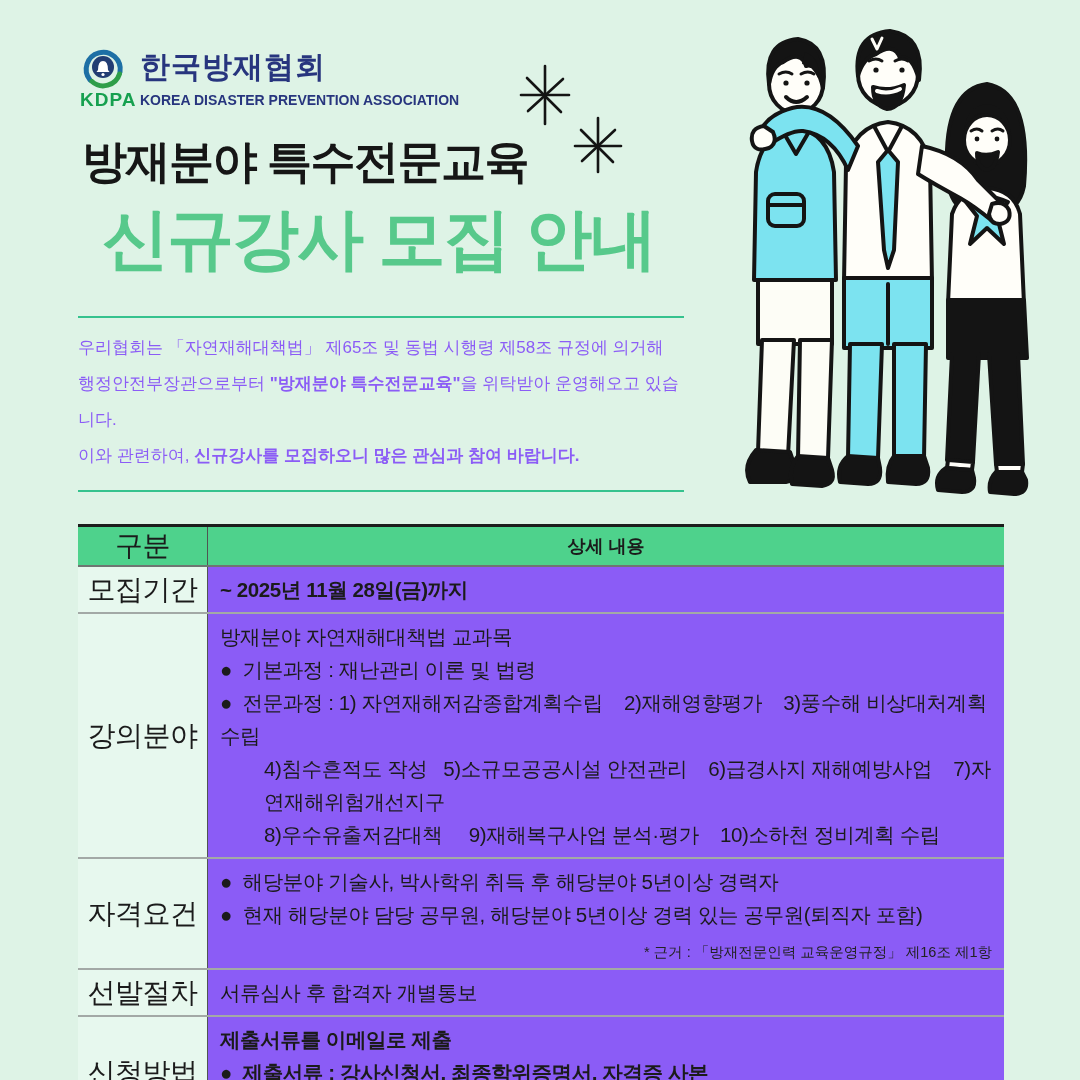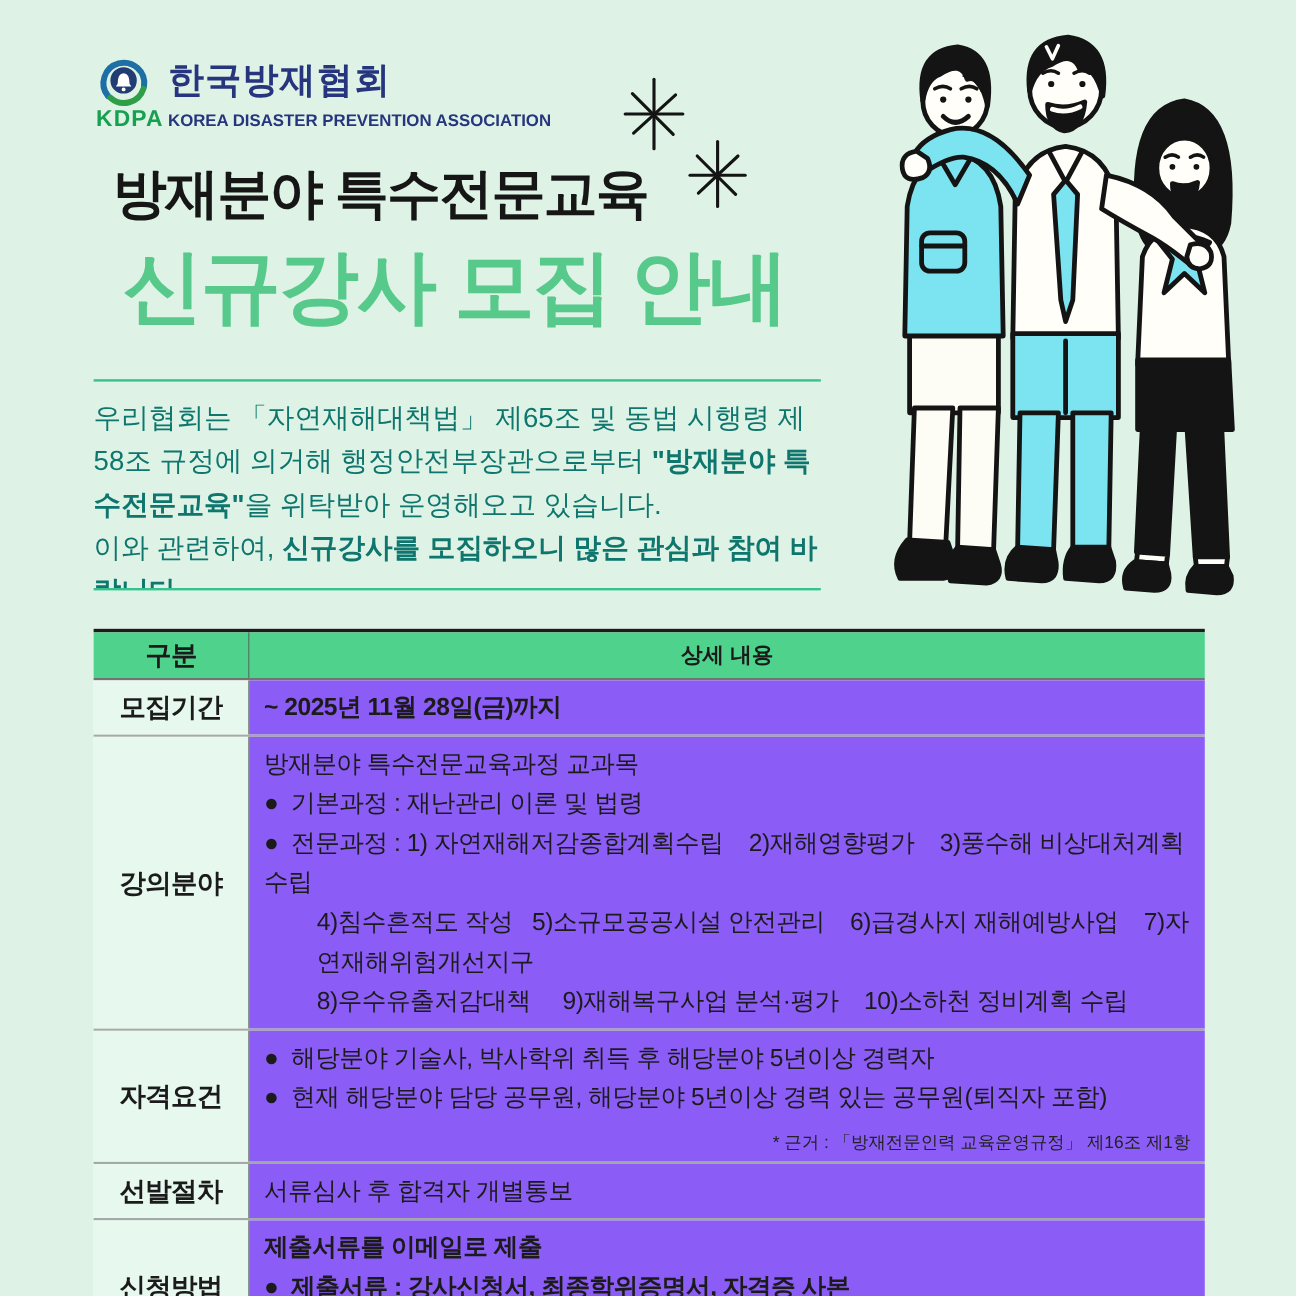--- a/index.html
+++ b/index.html
@@ -17,53 +17,53 @@
     display:grid; grid-template-columns:50px auto; grid-template-rows:46px 16px;
     column-gap:10px; row-gap:2px; align-items:center;
   }
   .logo-icon { grid-row:1; grid-column:1; width:46px; height:46px; }
   .logo-ko { grid-row:1; grid-column:2; font-size:30px; font-weight:800; color:#27357e; letter-spacing:1px; }
   .logo-kdpa { grid-row:2; grid-column:1; font-size:19px; font-weight:800; color:#16a04f; text-align:left; letter-spacing:1px; }
   .logo-en { grid-row:2; grid-column:2; font-size:14px; font-weight:700; color:#27357e; }
 
   
   .subtitle {
-    position:absolute; left:94px; top:132px;
+    position:absolute; left:82px; top:132px;
     font-size:45px; font-weight:700; letter-spacing:-1.5px; color:#161616;
   }
   .main-title {
     position:absolute; left:78px; top:194px;
     font-size:67px; font-weight:800; letter-spacing:-2px; color:#57c98b;margin-left:24px;
   }
   .sparkles { position:absolute; left:505px; top:58px; width:130px; height:122px; }
 
   
   .intro {
     position:absolute; left:78px; top:316px; width:606px; height:176px;
     border-top:2px solid #35c28e; border-bottom:2px solid #35c28e;
     padding:12px 0 12px; overflow:hidden;
   }
-  .intro-text { font-size:23px; line-height:36px; color:#0f766e; word-break:break-word; }
+  .intro-text { font-size:17px; line-height:36px; color:#8b5cf6; word-break:break-word; }
   .intro-text b { font-weight:800; }
 
   
   .people { position:absolute; left:704px; top:12px; width:364px; height:500px; }
 
   
   .table {
     position:absolute; left:78px; top:524px; width:926px;
     border-top:3px solid #1c1c1c;
     background:#ffffff;
   }
   .trow { display:flex; border-bottom:2px solid #a3a9a6; }
   .tlabel {
     flex:0 0 130px; width:130px;
     background:#e7f8ee;
     display:flex; align-items:center; justify-content:center;
-    font-weight:700; font-size:22px; letter-spacing:-0.5px;
+    font-weight:400; font-size:28px; letter-spacing:-0.5px;
     border-right:1.5px solid #4f5552;
   }
   .tcontent {
     flex:1; background:#8b5cf6;
     padding:6px 12px;
     display:flex; flex-direction:column; justify-content:center;
     overflow:hidden;
   }
   .thead { height:40px; border-bottom:2px solid #6f7672; }
   .thead .tlabel { background:#4ed28c; }
@@ -197,21 +197,21 @@
   <div class="trow r1">
     <div class="tlabel">모집기간</div>
     <div class="tcontent">
       <div class="tline bold">~ 2025년 11월 28일(금)까지</div>
     </div>
   </div>
 
   <div class="trow r2">
     <div class="tlabel">강의분야</div>
     <div class="tcontent">
-      <div class="tline">방재분야 특수전문교육과정 교과목</div>
+      <div class="tline">방재분야 자연재해대책법 교과목</div>
       <div class="tline">●  기본과정 : 재난관리 이론 및 법령</div>
       <div class="tline">●  전문과정 : 1) 자연재해저감종합계획수립    2)재해영향평가    3)풍수해 비상대처계획 수립</div>
       <div class="tline indent">4)침수흔적도 작성   5)소규모공공시설 안전관리    6)급경사지 재해예방사업    7)자연재해위험개선지구</div>
       <div class="tline indent">8)우수유출저감대책     9)재해복구사업 분석·평가    10)소하천 정비계획 수립</div>
     </div>
   </div>
 
   <div class="trow r3">
     <div class="tlabel">자격요건</div>
     <div class="tcontent">

